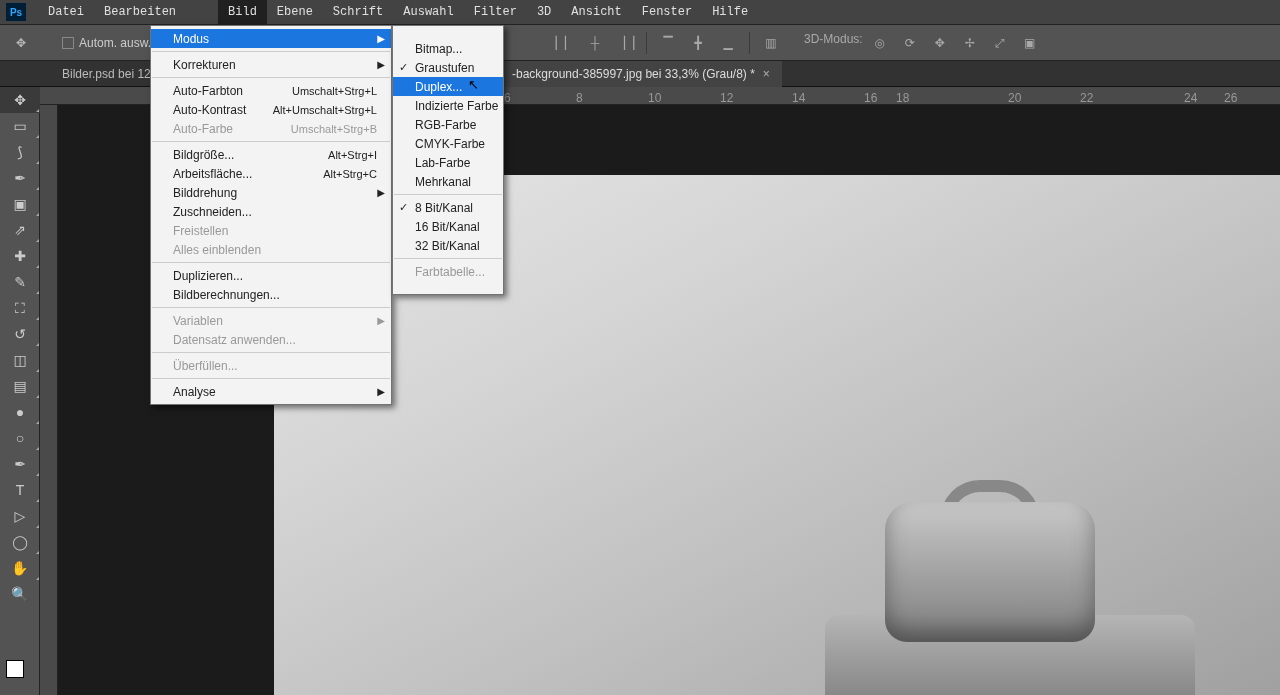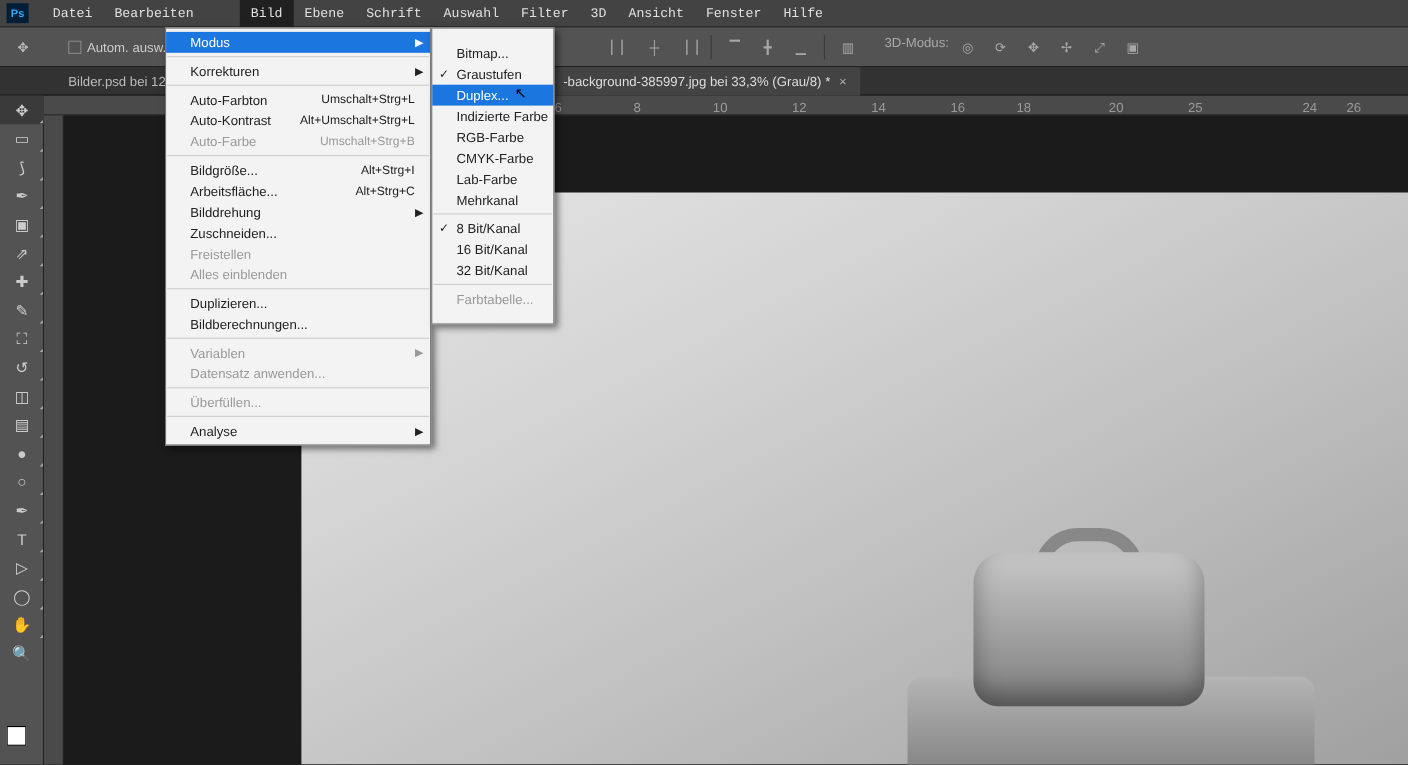--- a/index.html
+++ b/index.html
@@ -148,23 +148,23 @@
 <div class="ruler-h" id="rulerh">
     <span class="ruler-tick" style="left: 248px;">0</span>
     <span class="ruler-tick" style="left: 320px;">2</span>
     <span class="ruler-tick" style="left: 392px;">4</span>
     <span class="ruler-tick" style="left: 464px;">6</span>
     <span class="ruler-tick" style="left: 536px;">8</span>
     <span class="ruler-tick" style="left: 608px;">10</span>
     <span class="ruler-tick" style="left: 680px;">12</span>
     <span class="ruler-tick" style="left: 752px;">14</span>
     <span class="ruler-tick" style="left: 824px;">16</span>
-    <span class="ruler-tick" style="left: 884px;">18</span>
+    <span class="ruler-tick" style="left: 856px;">18</span>
     <span class="ruler-tick" style="left: 968px;">20</span>
-    <span class="ruler-tick" style="left: 1040px;">25</span>
+    <span class="ruler-tick" style="left: 1040px;">22</span>
     <span class="ruler-tick" style="left: 1112px; margin-left: 32px;">24</span>
     <span class="ruler-tick" style="left: 1184px;">26</span>
   </div>
 <div class="ruler-v"></div>
 
 <div class="canvas-area">
   <div class="image-bg">
     <div class="image-sky"></div>
     <div class="image-toy">
         <div class="handle"></div>

